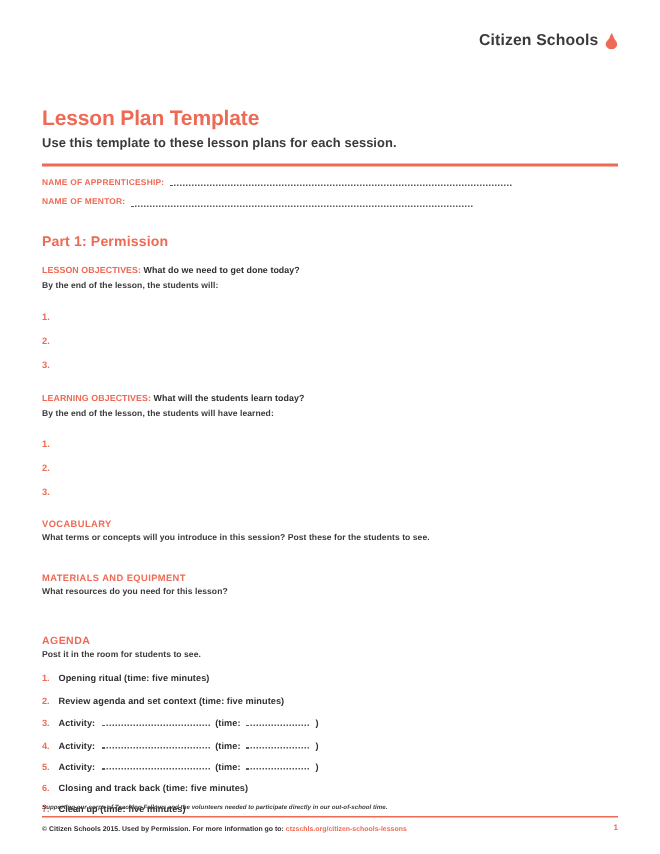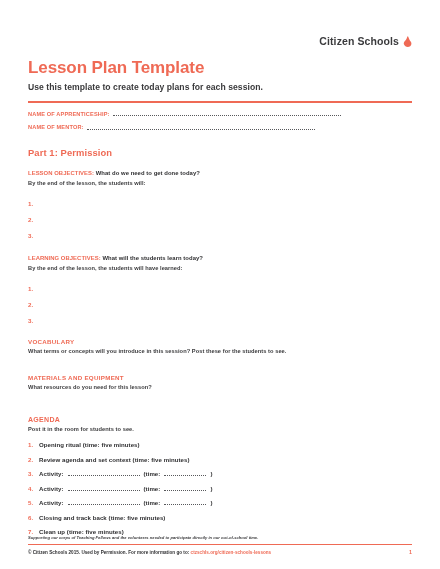--- a/index.html
+++ b/index.html
@@ -20,41 +20,41 @@
     inset: 0;
     padding: 0 28px;
     box-sizing: border-box;
   }
 
   
   .brandbar {
     display: flex;
     justify-content: flex-end;
     align-items: center;
-    padding-top: 35px;
+    padding-top: 21px;
     gap: 4px;
   }
   .brand-name {
     font-size: 10.5px;
     font-weight: bold;
     letter-spacing: .1px;
     color: #3b3b3d;
   }
   .brand-mark {
     display: inline-block;
     width: 9px;
     height: 11px;
     position: relative;
   }
   .brand-mark svg { display: block; }
 
   
   .doc-title {
-    margin-top: 11px;
-    font-size: 17px;
+    margin-top: 37px;
+    font-size: 14px;
     font-weight: bold;
     color: #ef6a55;
     letter-spacing: -0.1px;
   }
   .doc-subtitle {
     margin-top: 4px;
     font-size: 8.6px;
     font-weight: bold;
     color: #3a3a3c;
     letter-spacing: .05px;
@@ -228,21 +228,21 @@
   <div class="brandbar">
     <span class="brand-name">Citizen Schools</span>
     <span class="brand-mark">
       <svg width="9" height="11" viewBox="0 0 9 11">
         <path d="M4.9 0 C3.4 2.0 3.9 3.0 2.6 4.3 C1.2 5.7 0.4 6.8 0.9 8.3 C1.4 9.9 3.1 10.9 4.7 10.9 C6.6 10.9 8.2 9.6 8.4 7.9 C8.6 6.2 7.4 5.2 6.6 3.9 C5.9 2.7 5.6 1.4 4.9 0 Z" fill="#ef6a55"></path>
       </svg>
     </span>
   </div>
 
   <div class="doc-title">Lesson Plan Template</div>
-  <div class="doc-subtitle">Use this template to create today plans for each session.</div>
+  <div class="doc-subtitle">Use this template to these lesson plans for each session.</div>
   <div class="rule-accent"></div>
 
   <div class="field-row">
     <span class="field-label">NAME OF APPRENTICESHIP:</span>
     <span class="field-line short"></span>
   </div>
   <div class="field-row">
     <span class="field-label">NAME OF MENTOR:</span>
     <span class="field-line short"></span>
   </div>

